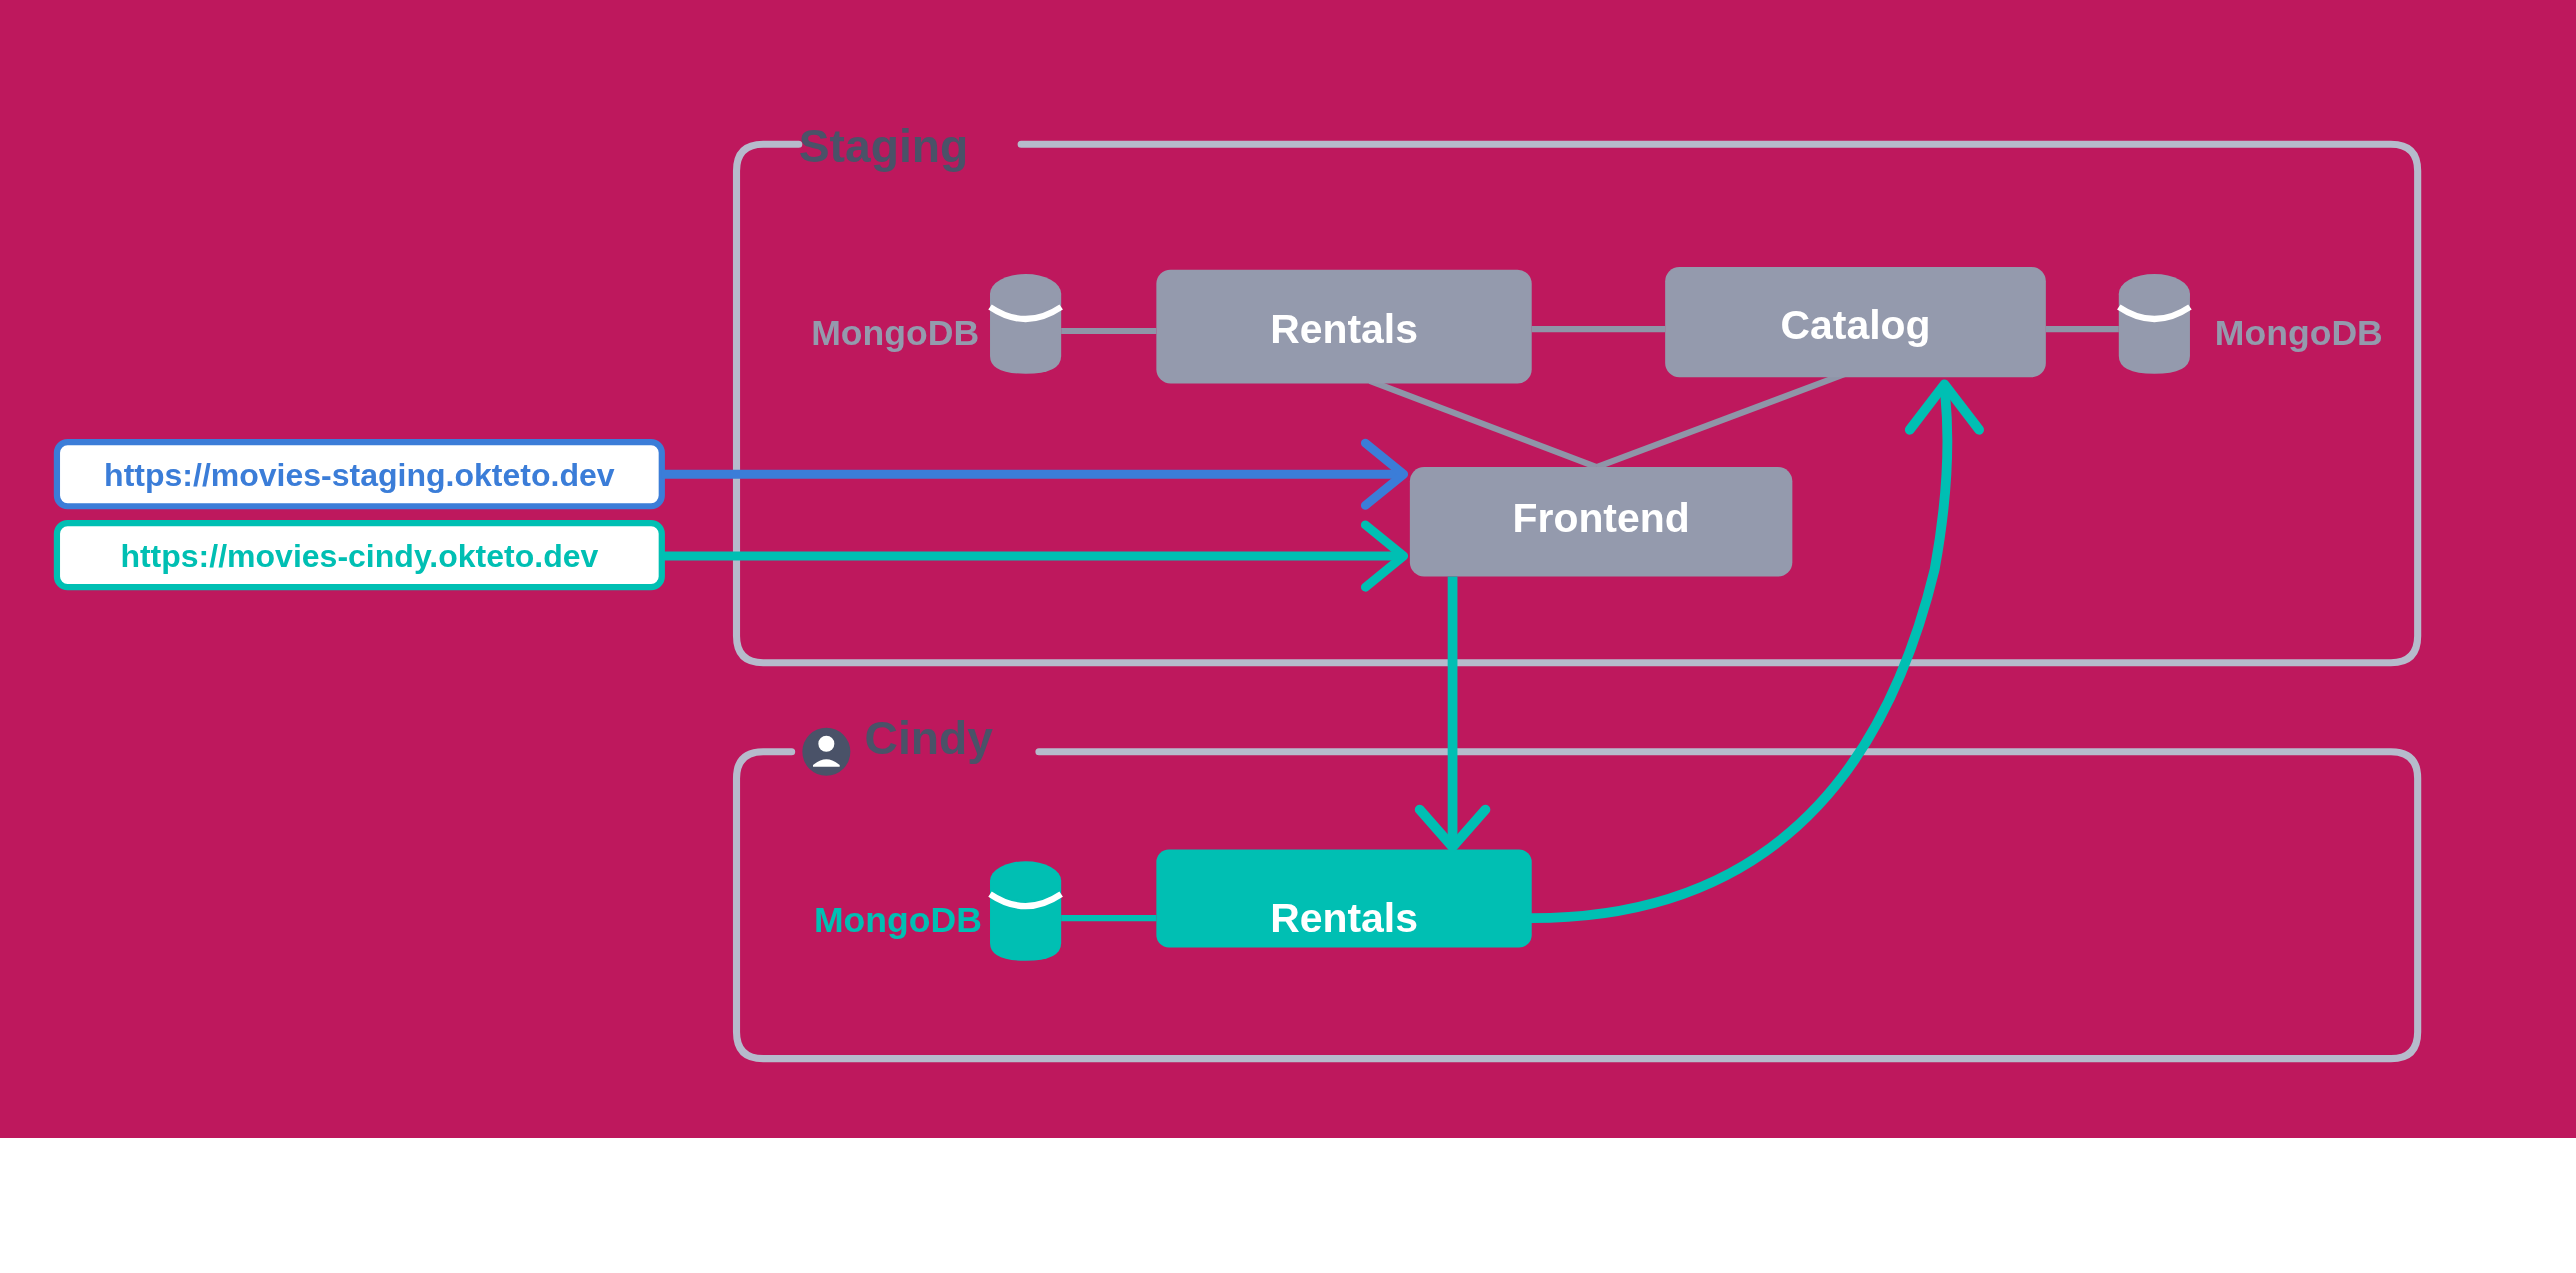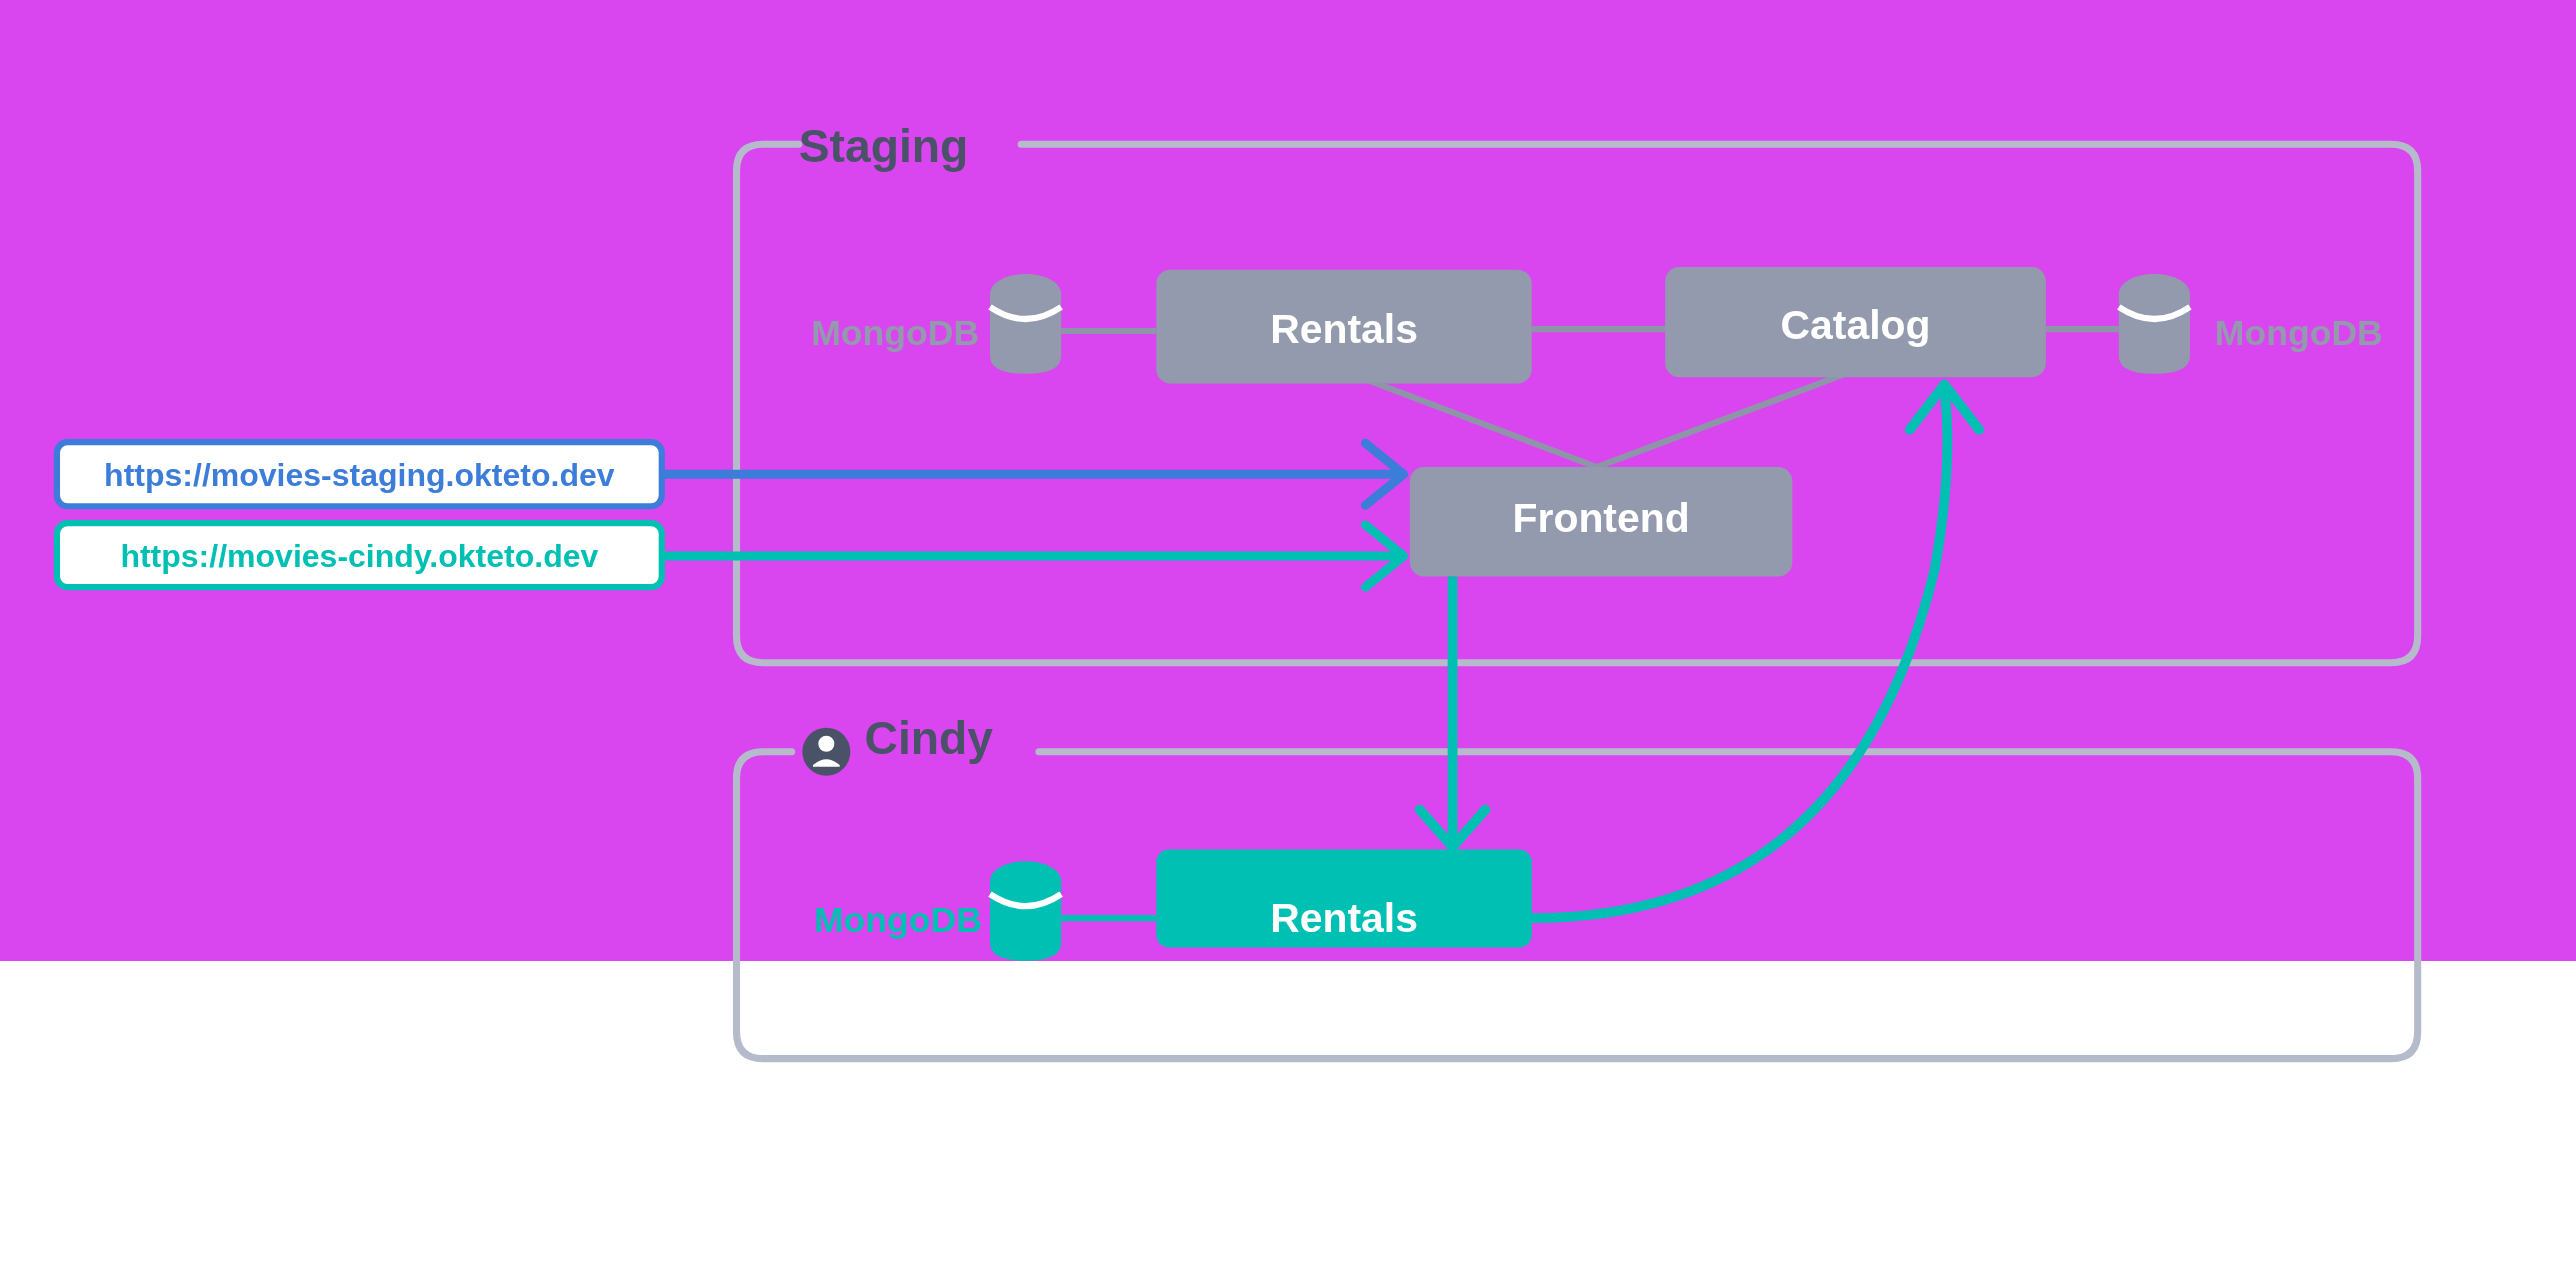--- a/index.html
+++ b/index.html
@@ -10,22 +10,22 @@
   }
   body {
     width: 2576px;
     height: 1274px;
     font-family: "Liberation Sans", sans-serif;
     overflow: hidden;
   }
   #diagram-root {
     position: relative;
     width: 2576px;
-    height: 961px;
-    background: #d946ef;
+    height: 1138px;
+    background: #be185d;
   }
   svg.canvas {
     position: absolute;
     top: 0;
     left: 0;
     width: 2576px;
     height: 1274px;
     display: block;
   }
   .ns-title {

